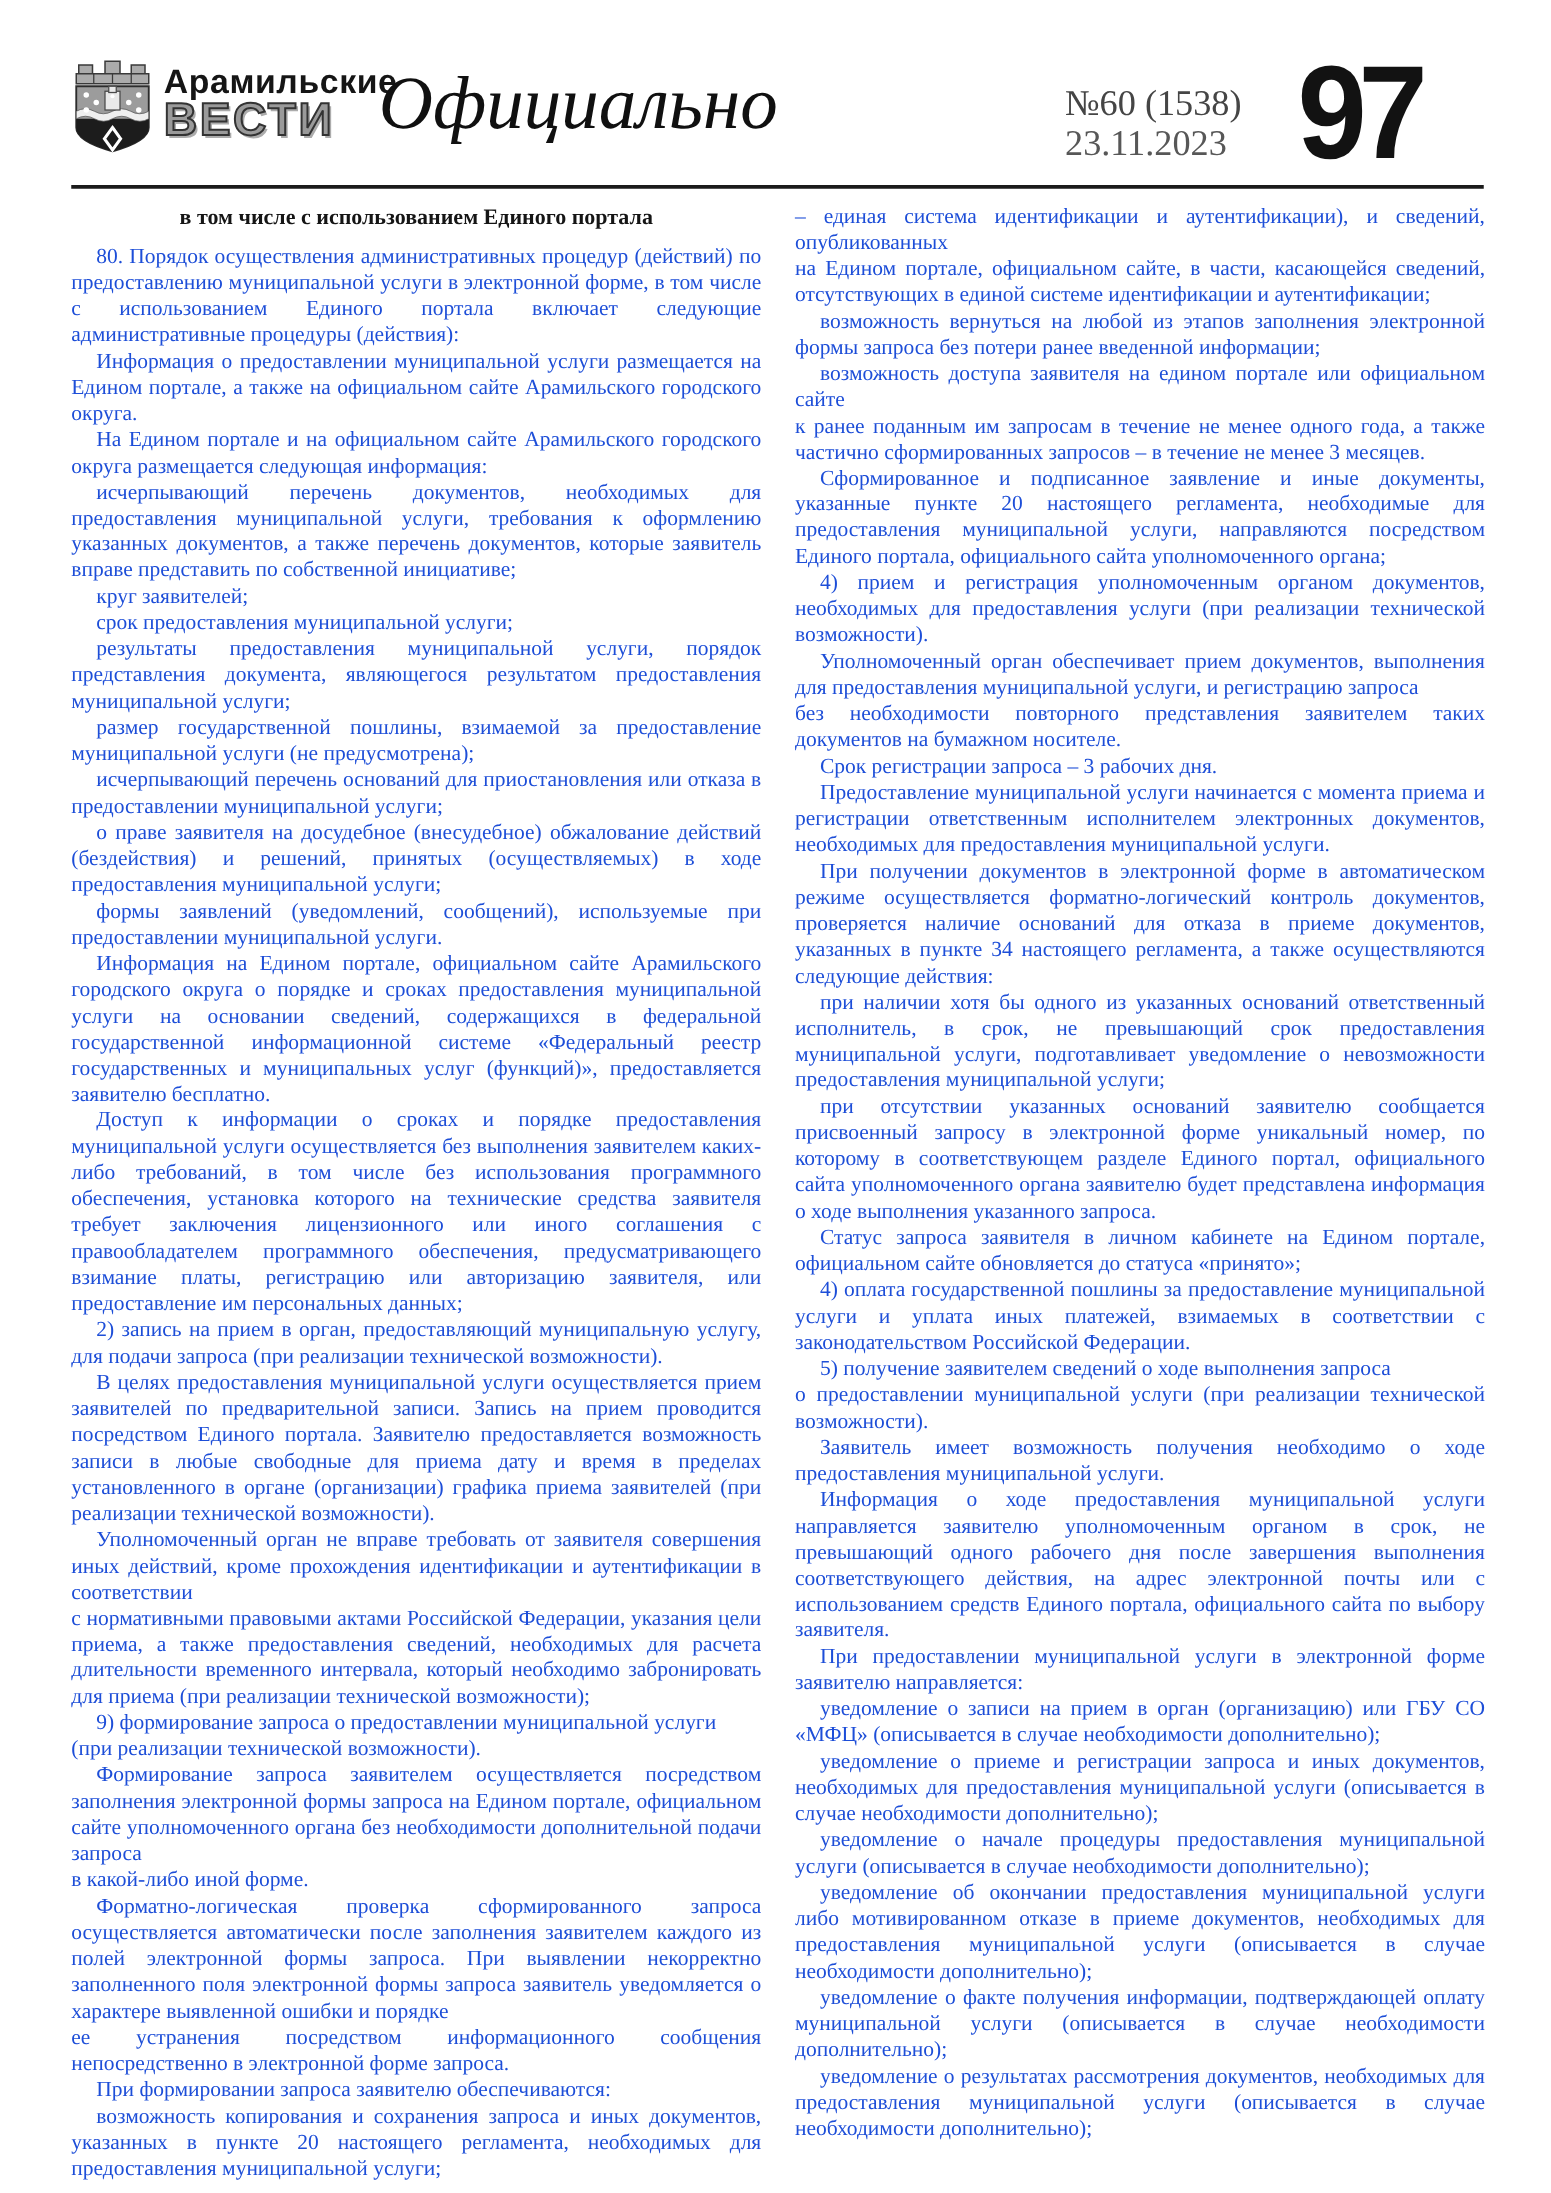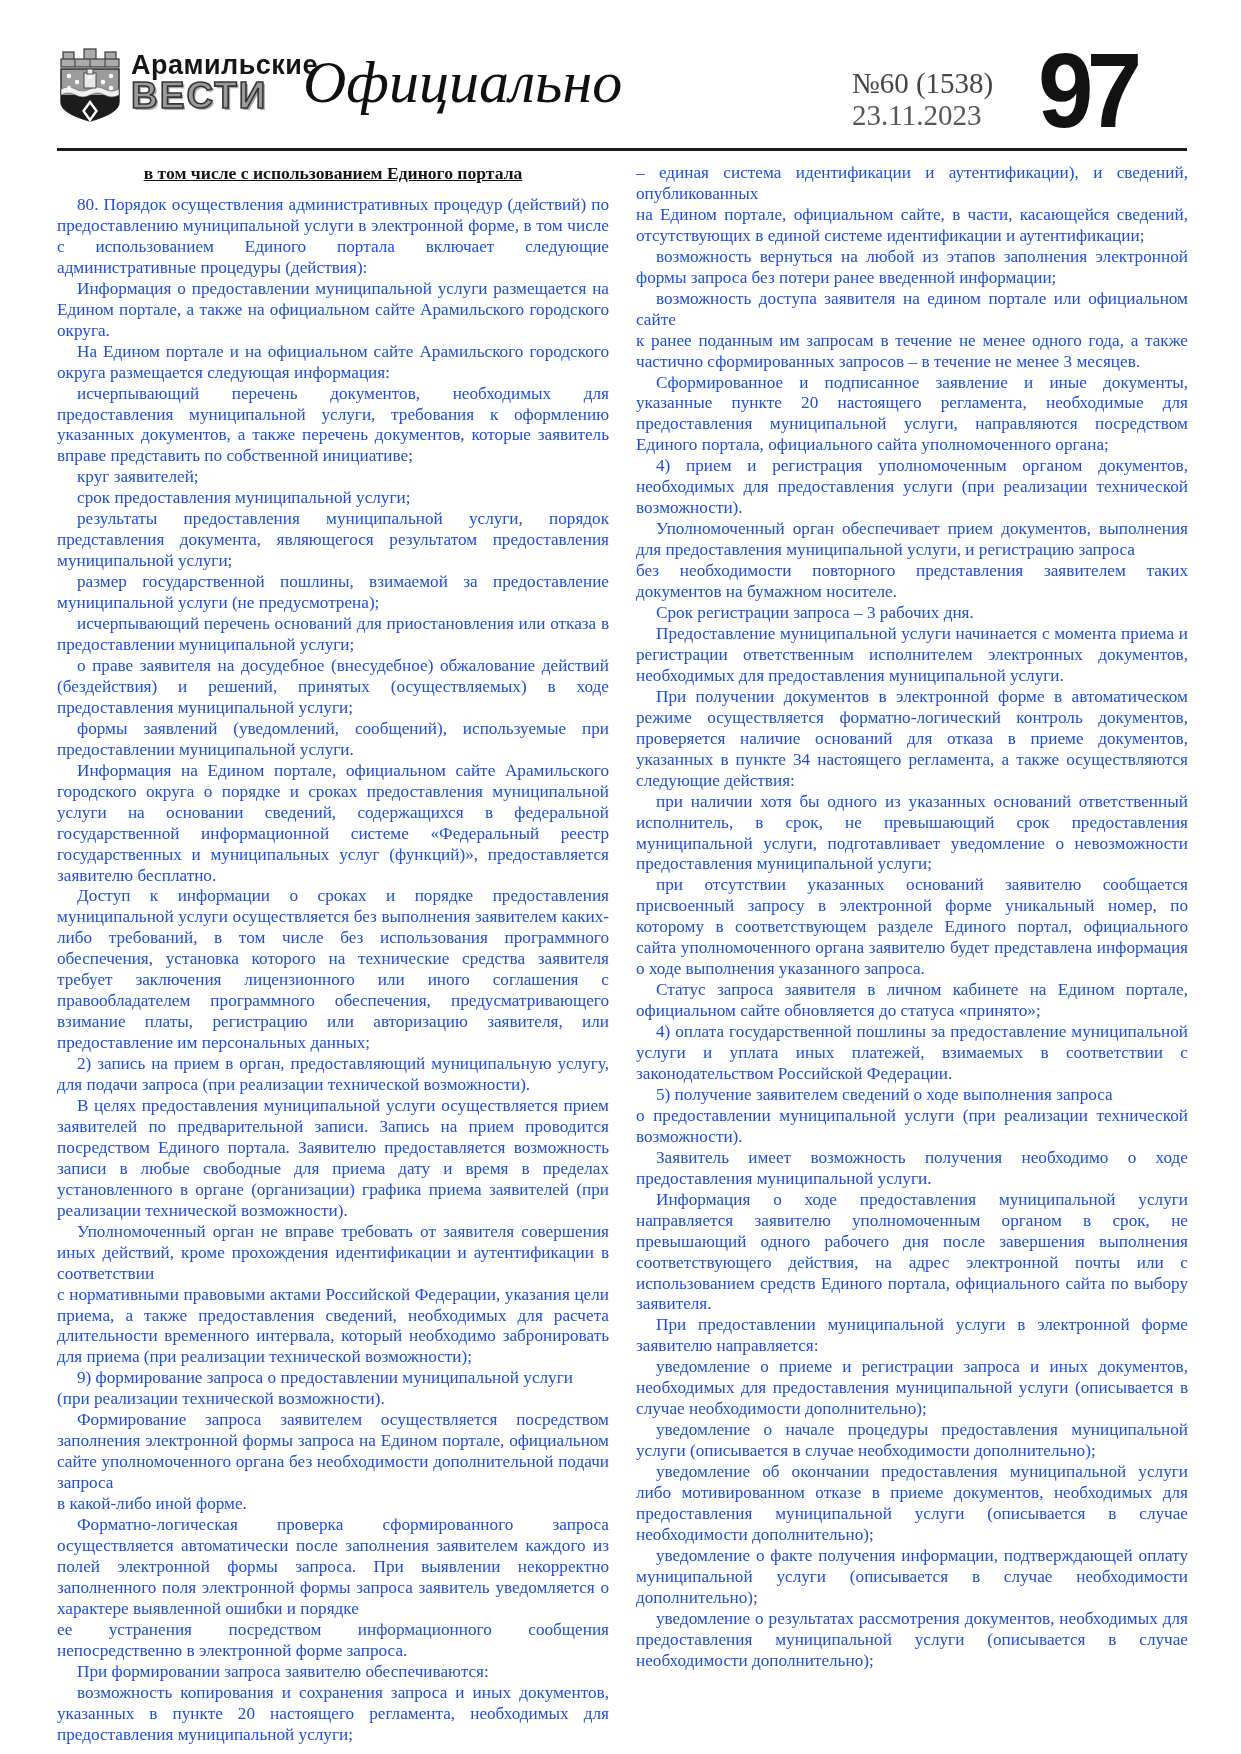--- a/index.html
+++ b/index.html
@@ -47,21 +47,21 @@
   }
 
   
   .columns{
     position:absolute;left:57px;top:163px;width:1131px;
     display:flex;gap:27px;align-items:flex-start;
   }
   .col{width:552px;}
   .article-heading{
     font-size:17.6px;font-weight:700;text-align:center;
-    margin:0 0 11px 0;line-height:21px;color:#151515;text-decoration:underline;
+    margin:0 0 11px 0;line-height:21px;color:#151515;
   }
   .para{
     margin:0;font-size:17.2px;line-height:20.95px;
     text-align:justify;text-indent:20px;color:#1d4ed8;
   }
   .para.flush{text-indent:0;}
 </style>
 </head>
 <body>
 
@@ -168,20 +168,21 @@
           <p class="para">При получении документов в электронной форме в автоматическом режиме осуществляется форматно-логический контроль документов, проверяется наличие оснований для отказа в приеме документов, указанных в пункте 34 настоящего регламента, а также осуществляются следующие действия:</p>
           <p class="para">при наличии хотя бы одного из указанных оснований ответственный исполнитель, в срок, не превышающий срок предоставления муниципальной услуги, подготавливает уведомление о невозможности предоставления муниципальной услуги;</p>
           <p class="para">при отсутствии указанных оснований заявителю сообщается присвоенный запросу в электронной форме уникальный номер, по которому в соответствующем разделе Единого портал, официального сайта уполномоченного органа заявителю будет представлена информация о ходе выполнения указанного запроса.</p>
           <p class="para">Статус запроса заявителя в личном кабинете на Едином портале, официальном сайте обновляется до статуса «принято»;</p>
           <p class="para">4) оплата государственной пошлины за предоставление муниципальной услуги и уплата иных платежей, взимаемых в соответствии с законодательством Российской Федерации.</p>
           <p class="para">5) получение заявителем сведений о ходе выполнения запроса</p>
           <p class="para flush">о предоставлении муниципальной услуги (при реализации технической возможности).</p>
           <p class="para">Заявитель имеет возможность получения необходимо о ходе предоставления муниципальной услуги.</p>
           <p class="para">Информация о ходе предоставления муниципальной услуги направляется заявителю уполномоченным органом в срок, не превышающий одного рабочего дня после завершения выполнения соответствующего действия, на адрес электронной почты или с использованием средств Единого портала, официального сайта по выбору заявителя.</p>
           <p class="para">При предоставлении муниципальной услуги в электронной форме заявителю направляется:</p>
+          <p class="para">уведомление о записи на прием в орган (организацию) или ГБУ СО «МФЦ» (описывается в случае необходимости дополнительно);</p>
           <p class="para">уведомление о приеме и регистрации запроса и иных документов, необходимых для предоставления муниципальной услуги (описывается в случае необходимости дополнительно);</p>
           <p class="para">уведомление о начале процедуры предоставления муниципальной услуги (описывается в случае необходимости дополнительно);</p>
           <p class="para">уведомление об окончании предоставления муниципальной услуги либо мотивированном отказе в приеме документов, необходимых для предоставления муниципальной услуги (описывается в случае необходимости дополнительно);</p>
           <p class="para">уведомление о факте получения информации, подтверждающей оплату муниципальной услуги (описывается в случае необходимости дополнительно);</p>
           <p class="para">уведомление о результатах рассмотрения документов, необходимых для предоставления муниципальной услуги (описывается в случае необходимости дополнительно);</p>
         </div>
     </section>
   </main>
 
 </div>

